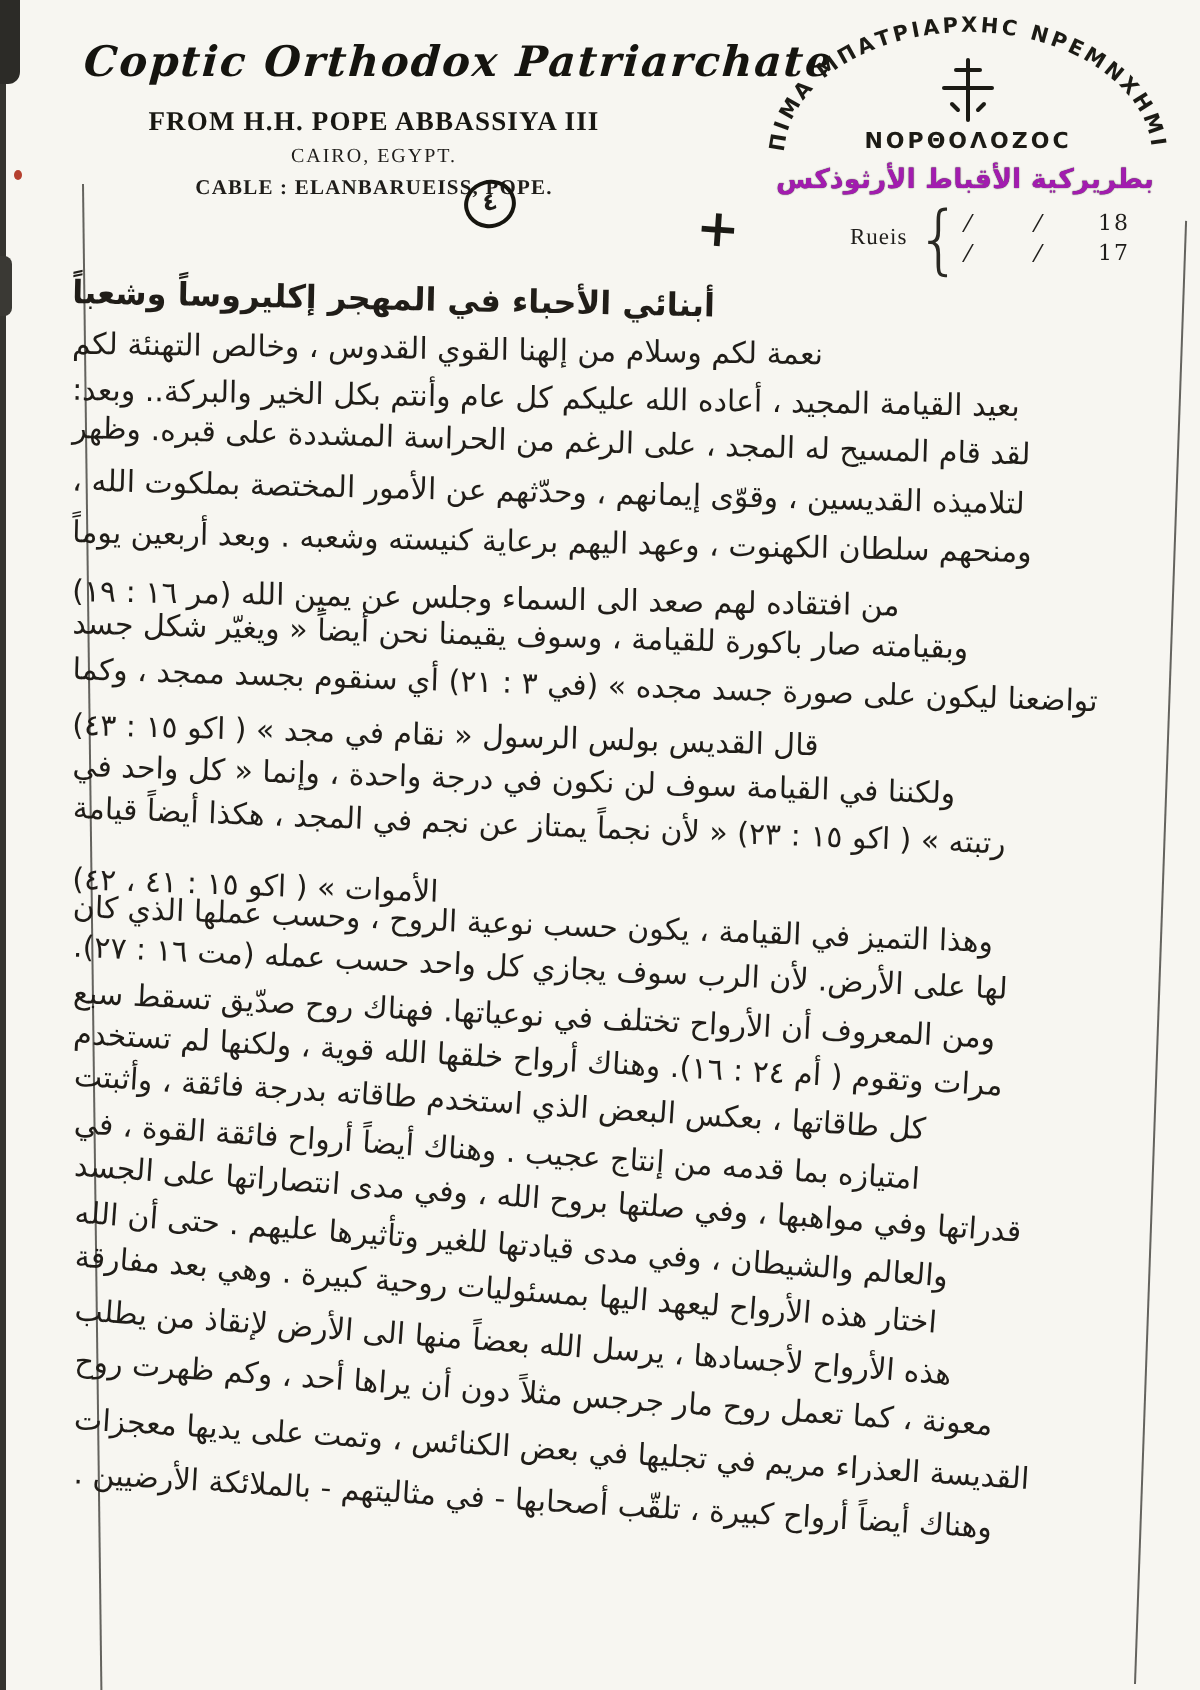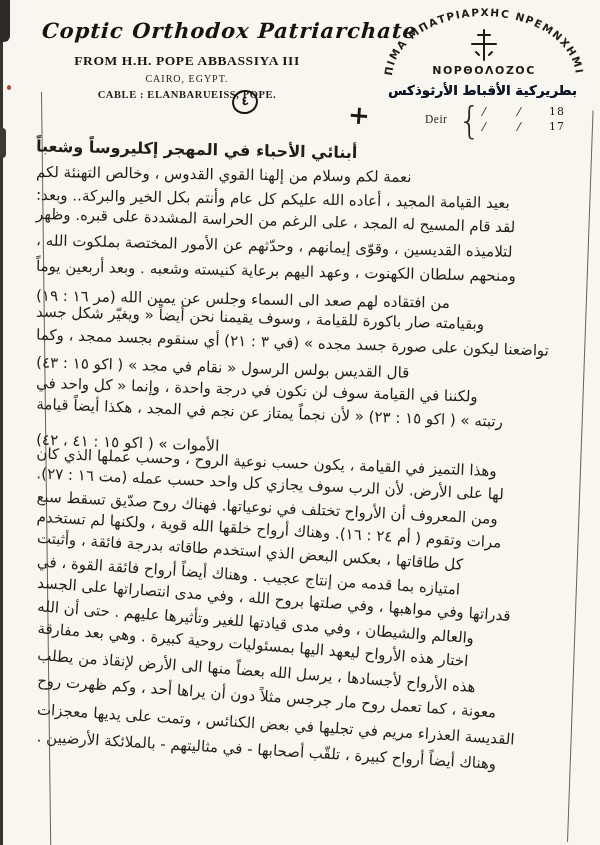--- a/index.html
+++ b/index.html
@@ -33,21 +33,21 @@
     border:2.5px solid #16150f;border-radius:50%;
     font-family:"DejaVu Sans", sans-serif;font-size:12px;line-height:19px;text-align:center;
     transform:rotate(-14deg);font-weight:bold;
   }
   
   .seal{position:absolute;left:378px;top:4px;width:212px;}
   .seal svg{display:block;}
   .arabic-seal{
     position:absolute;left:392px;top:82px;width:185px;text-align:center;
     font-family:"DejaVu Sans", sans-serif;font-weight:bold;font-size:13.5px;
-    direction:rtl;color:#0f172a;text-shadow:0 0 .6px #23211b;white-space:nowrap;
+    direction:rtl;color:#a21caf;text-shadow:0 0 .6px #23211b;white-space:nowrap;
   }
   .cross-mark{
     position:absolute;left:348px;top:100px;
     font-family:"DejaVu Serif", serif;font-size:26px;font-weight:bold;
     transform:rotate(4deg);color:#1b1a15;
   }
   
   .date-block{position:absolute;left:425px;top:104px;width:145px;height:40px;}
   .date-label{position:absolute;left:0;top:9px;font-size:11.5px;letter-spacing:.5px;}
   .date-brace{
@@ -107,21 +107,21 @@
       </g>
       <text x="106" y="70" text-anchor="middle" font-family="DejaVu Sans, sans-serif" font-size="11" font-weight="bold" letter-spacing="1.5" fill="#1c1b15">ΝΟΡΘΟΛΟΖΟC</text>
     </svg>
   </div>
 
   <div class="arabic-seal">بطريركية الأقباط الأرثوذكس</div>
 
   <div class="cross-mark">+</div>
 
   <div class="date-block">
-    <div class="date-label">Deir</div>
+    <div class="date-label">Rueis</div>
     <div class="date-brace">{</div>
     <div class="date-rows">
       <div class="date-row">
         <span class="sl">/</span>
         <span class="sl">/</span>
         <span class="yr">18</span>
       </div>
       <div class="date-row">
         <span class="sl">/</span>
         <span class="sl">/</span>

